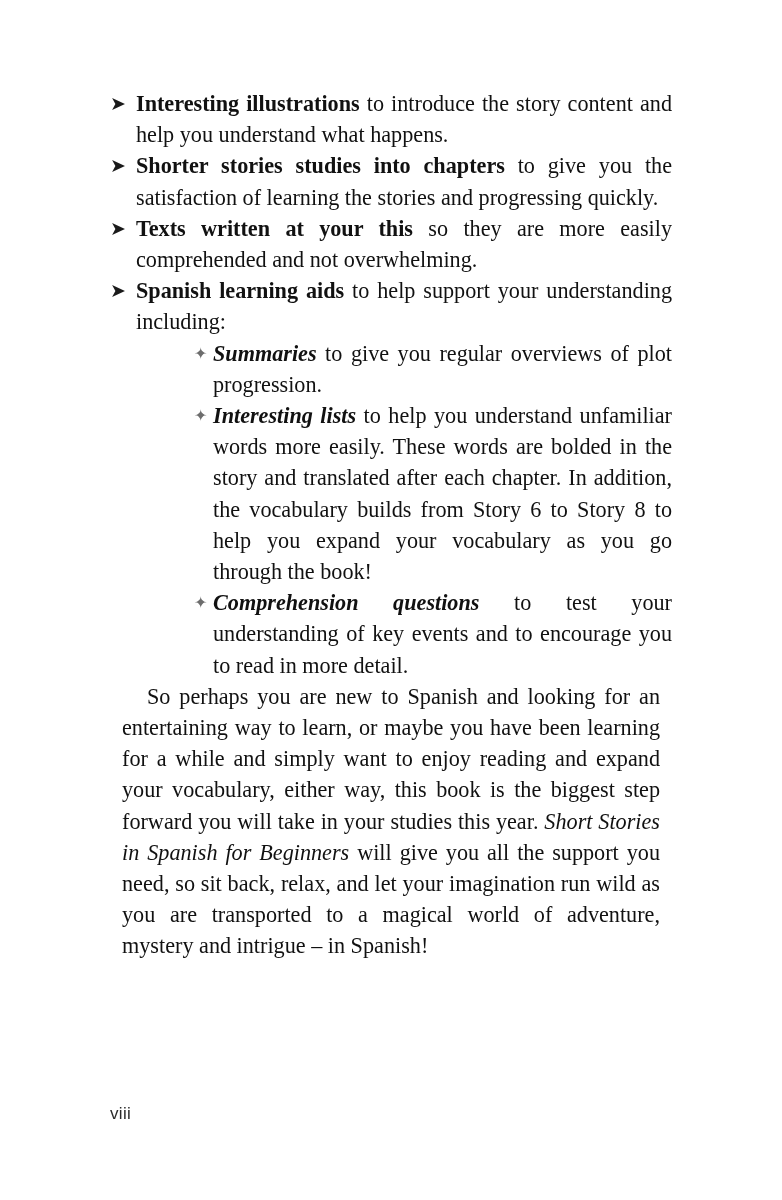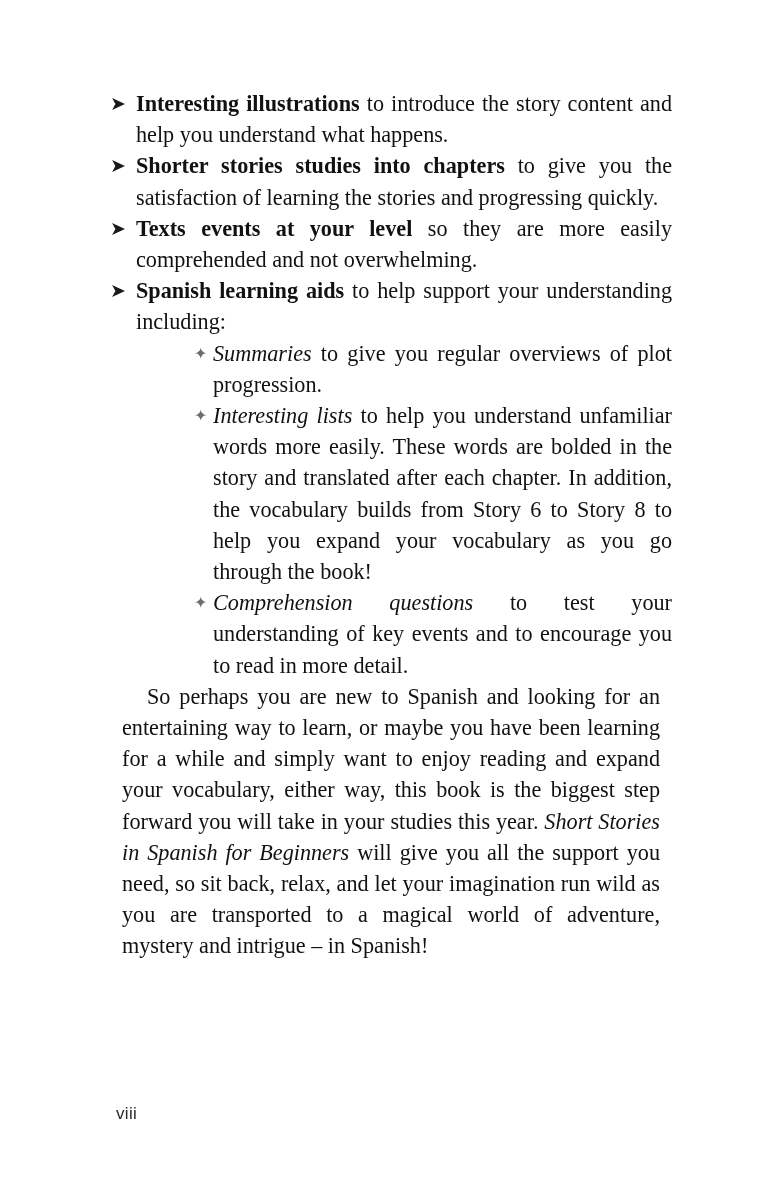--- a/index.html
+++ b/index.html
@@ -70,21 +70,21 @@
   .sub-item > .marker {
     position: absolute;
     left: -2px;
     top: 0;
     font-size: 16px;
     line-height: 31.5px;
     color: #6d6d6d;
     font-family: "DejaVu Sans", sans-serif;
   }
   .sub-lead {
-    font-weight: normal;
+    font-weight: bold;
     font-style: italic;
   }
 
   
   .body-para {
     font-size: 22.2px;
     line-height: 31.2px;
     text-align: justify;
     text-justify: inter-word;
     text-indent: 25px;
@@ -94,21 +94,21 @@
   .body-para.spaced-top {
     margin-top: 0px;
   }
   .title-italic {
     font-style: italic;
   }
 
   
   .folio {
     position: absolute;
-    left: 116px;
+    left: 110px;
     top: 1104px;
     font-family: "Liberation Sans", "DejaVu Sans", sans-serif;
     font-size: 17px;
     line-height: 20px;
     color: #2b2b2b;
     letter-spacing: 0.3px;
   }
 </style>
 </head>
 <body>
@@ -121,21 +121,21 @@
 
       <li class="bullet-item">
         <span class="marker">➤</span><span class="lead">Interesting illustrations</span><span> to introduce the story content and help you understand what happens.</span>
       </li>
 
       <li class="bullet-item">
         <span class="marker">➤</span><span class="lead">Shorter stories studies into chapters</span><span> to give you the satisfaction of learning the stories and progressing quickly.</span>
       </li>
 
       <li class="bullet-item">
-        <span class="marker">➤</span><span class="lead">Texts events at your level</span><span> so they are more easily comprehended and not overwhelming.</span>
+        <span class="marker">➤</span><span class="lead">Texts written at your this</span><span> so they are more easily comprehended and not overwhelming.</span>
       </li>
 
       <li class="bullet-item">
         <span class="marker">➤</span><span class="lead">Spanish learning aids</span><span> to help support your understanding including:</span>
 
         <ul class="sub-list">
           <li class="sub-item">
             <span class="marker">✦</span><span class="sub-lead">Summaries</span><span> to give you regular overviews of plot progression.</span>
           </li>
           <li class="sub-item">

